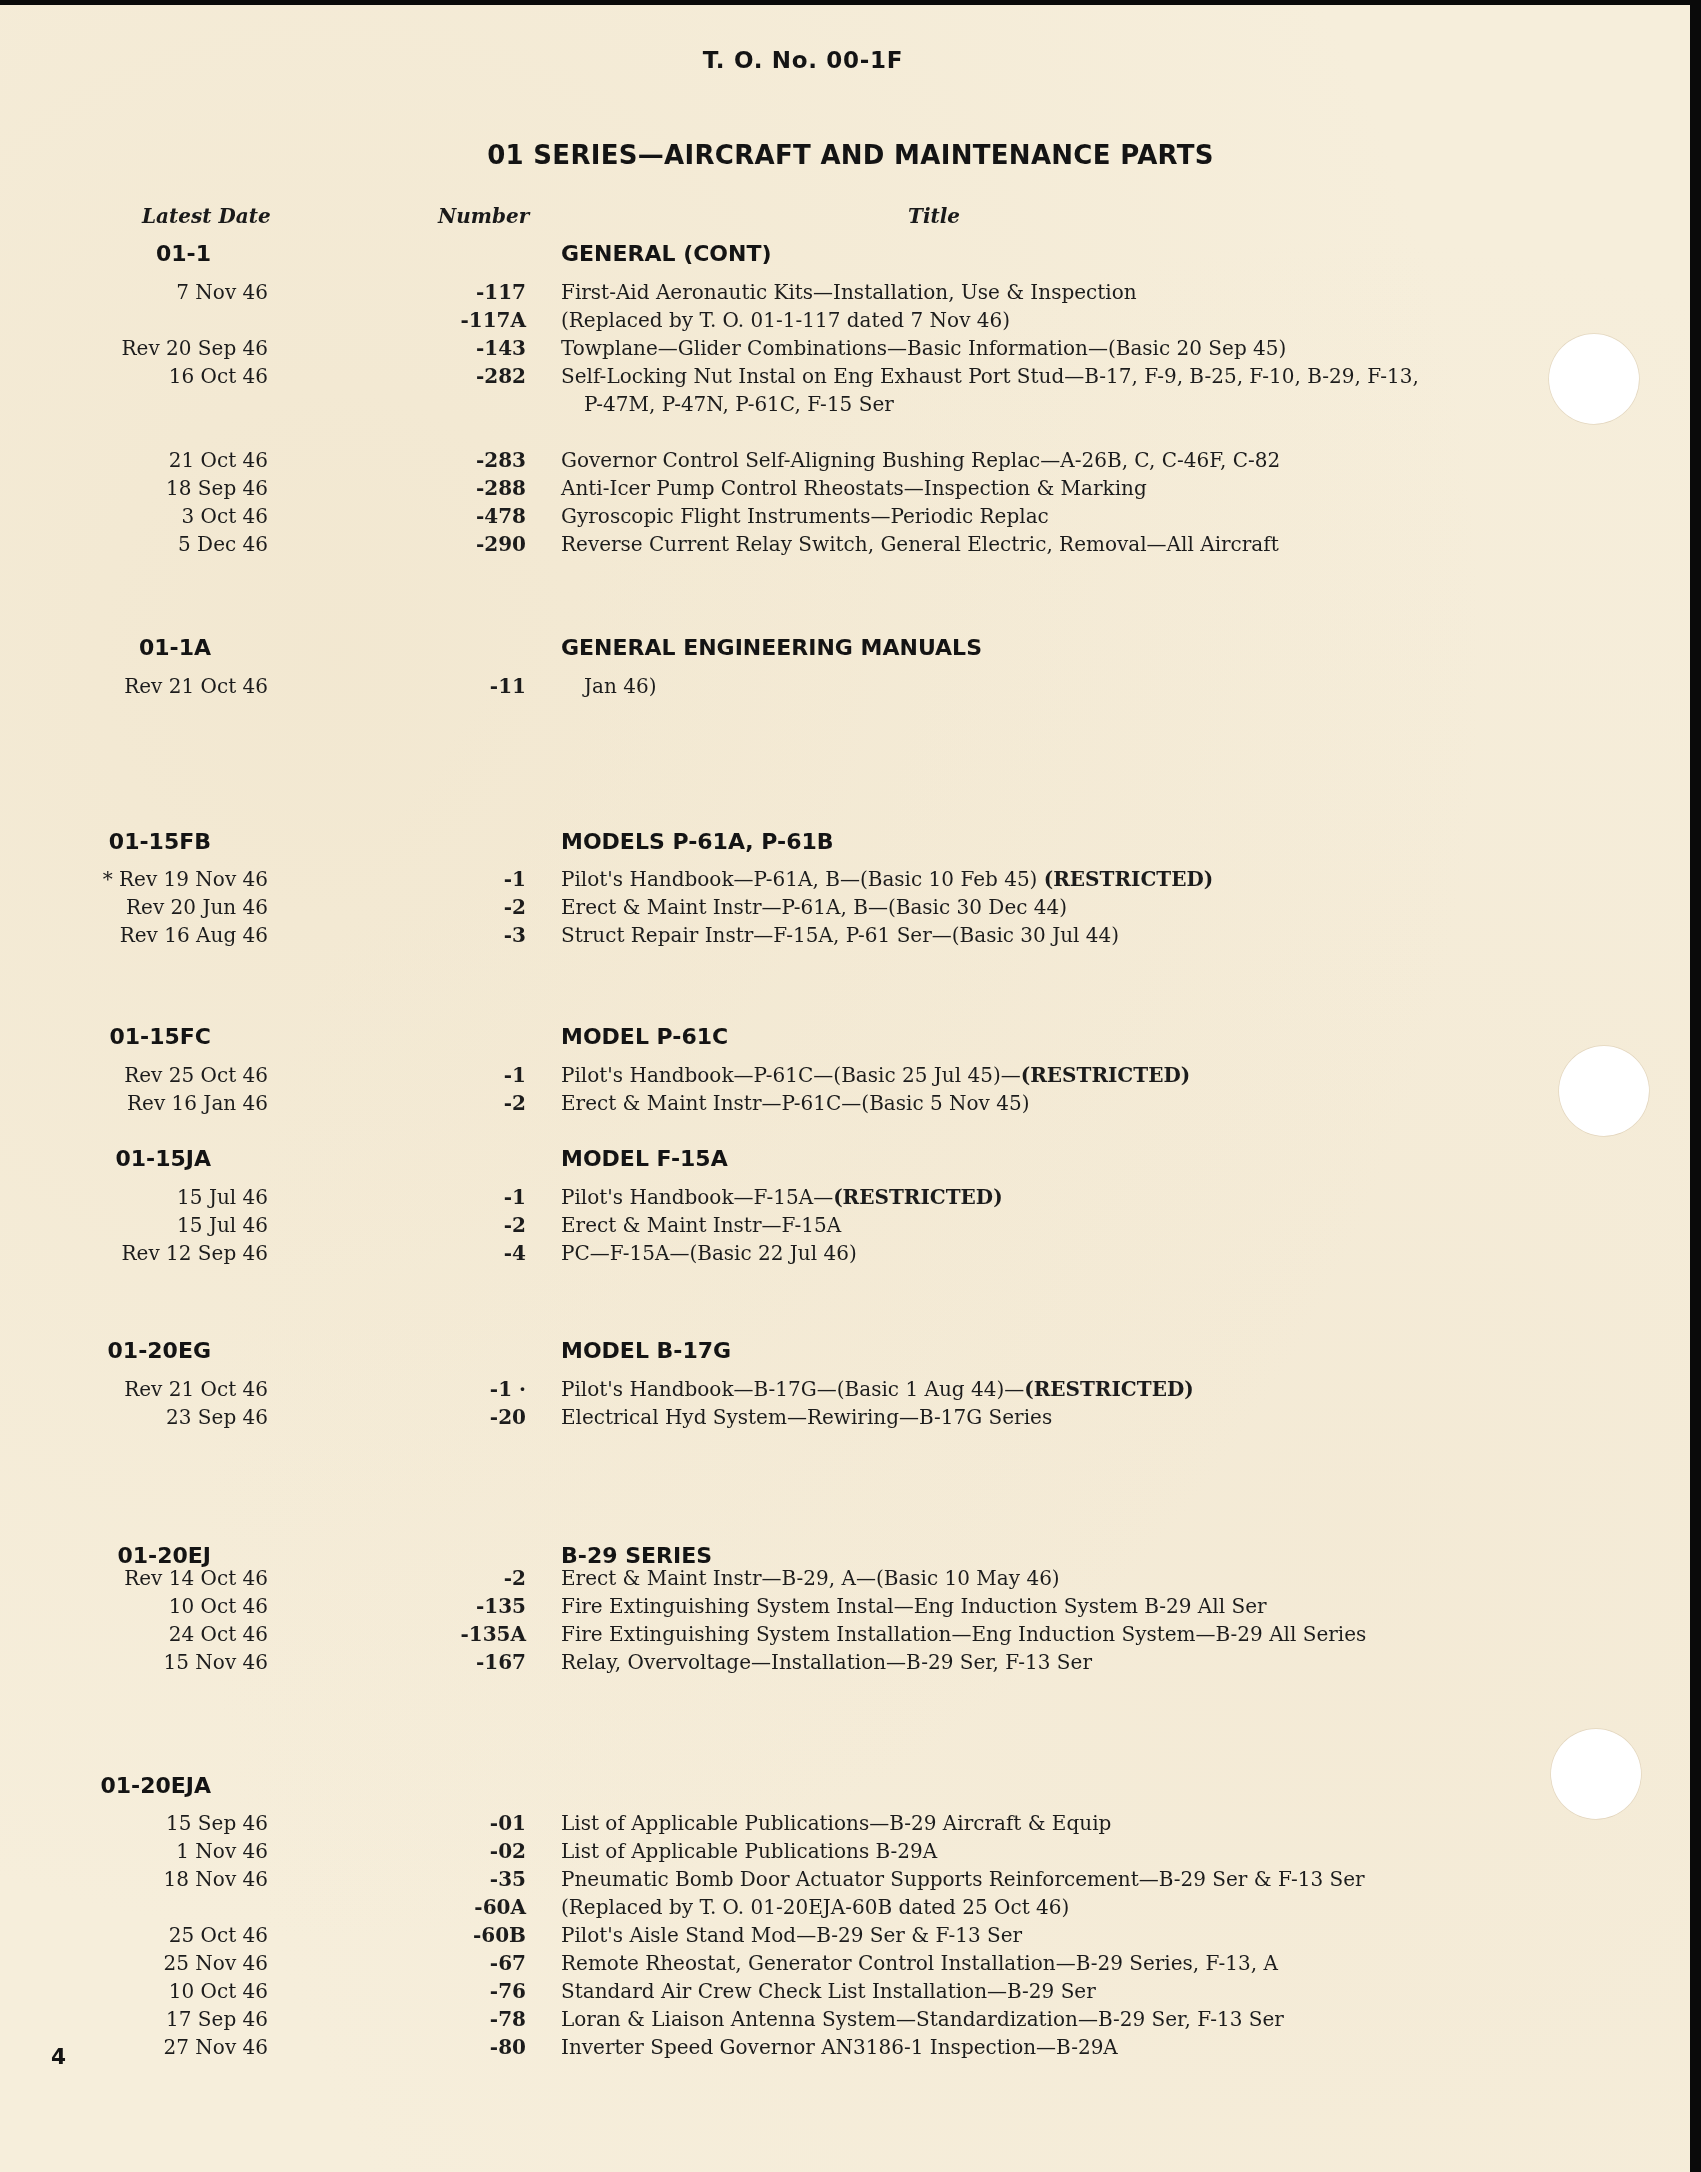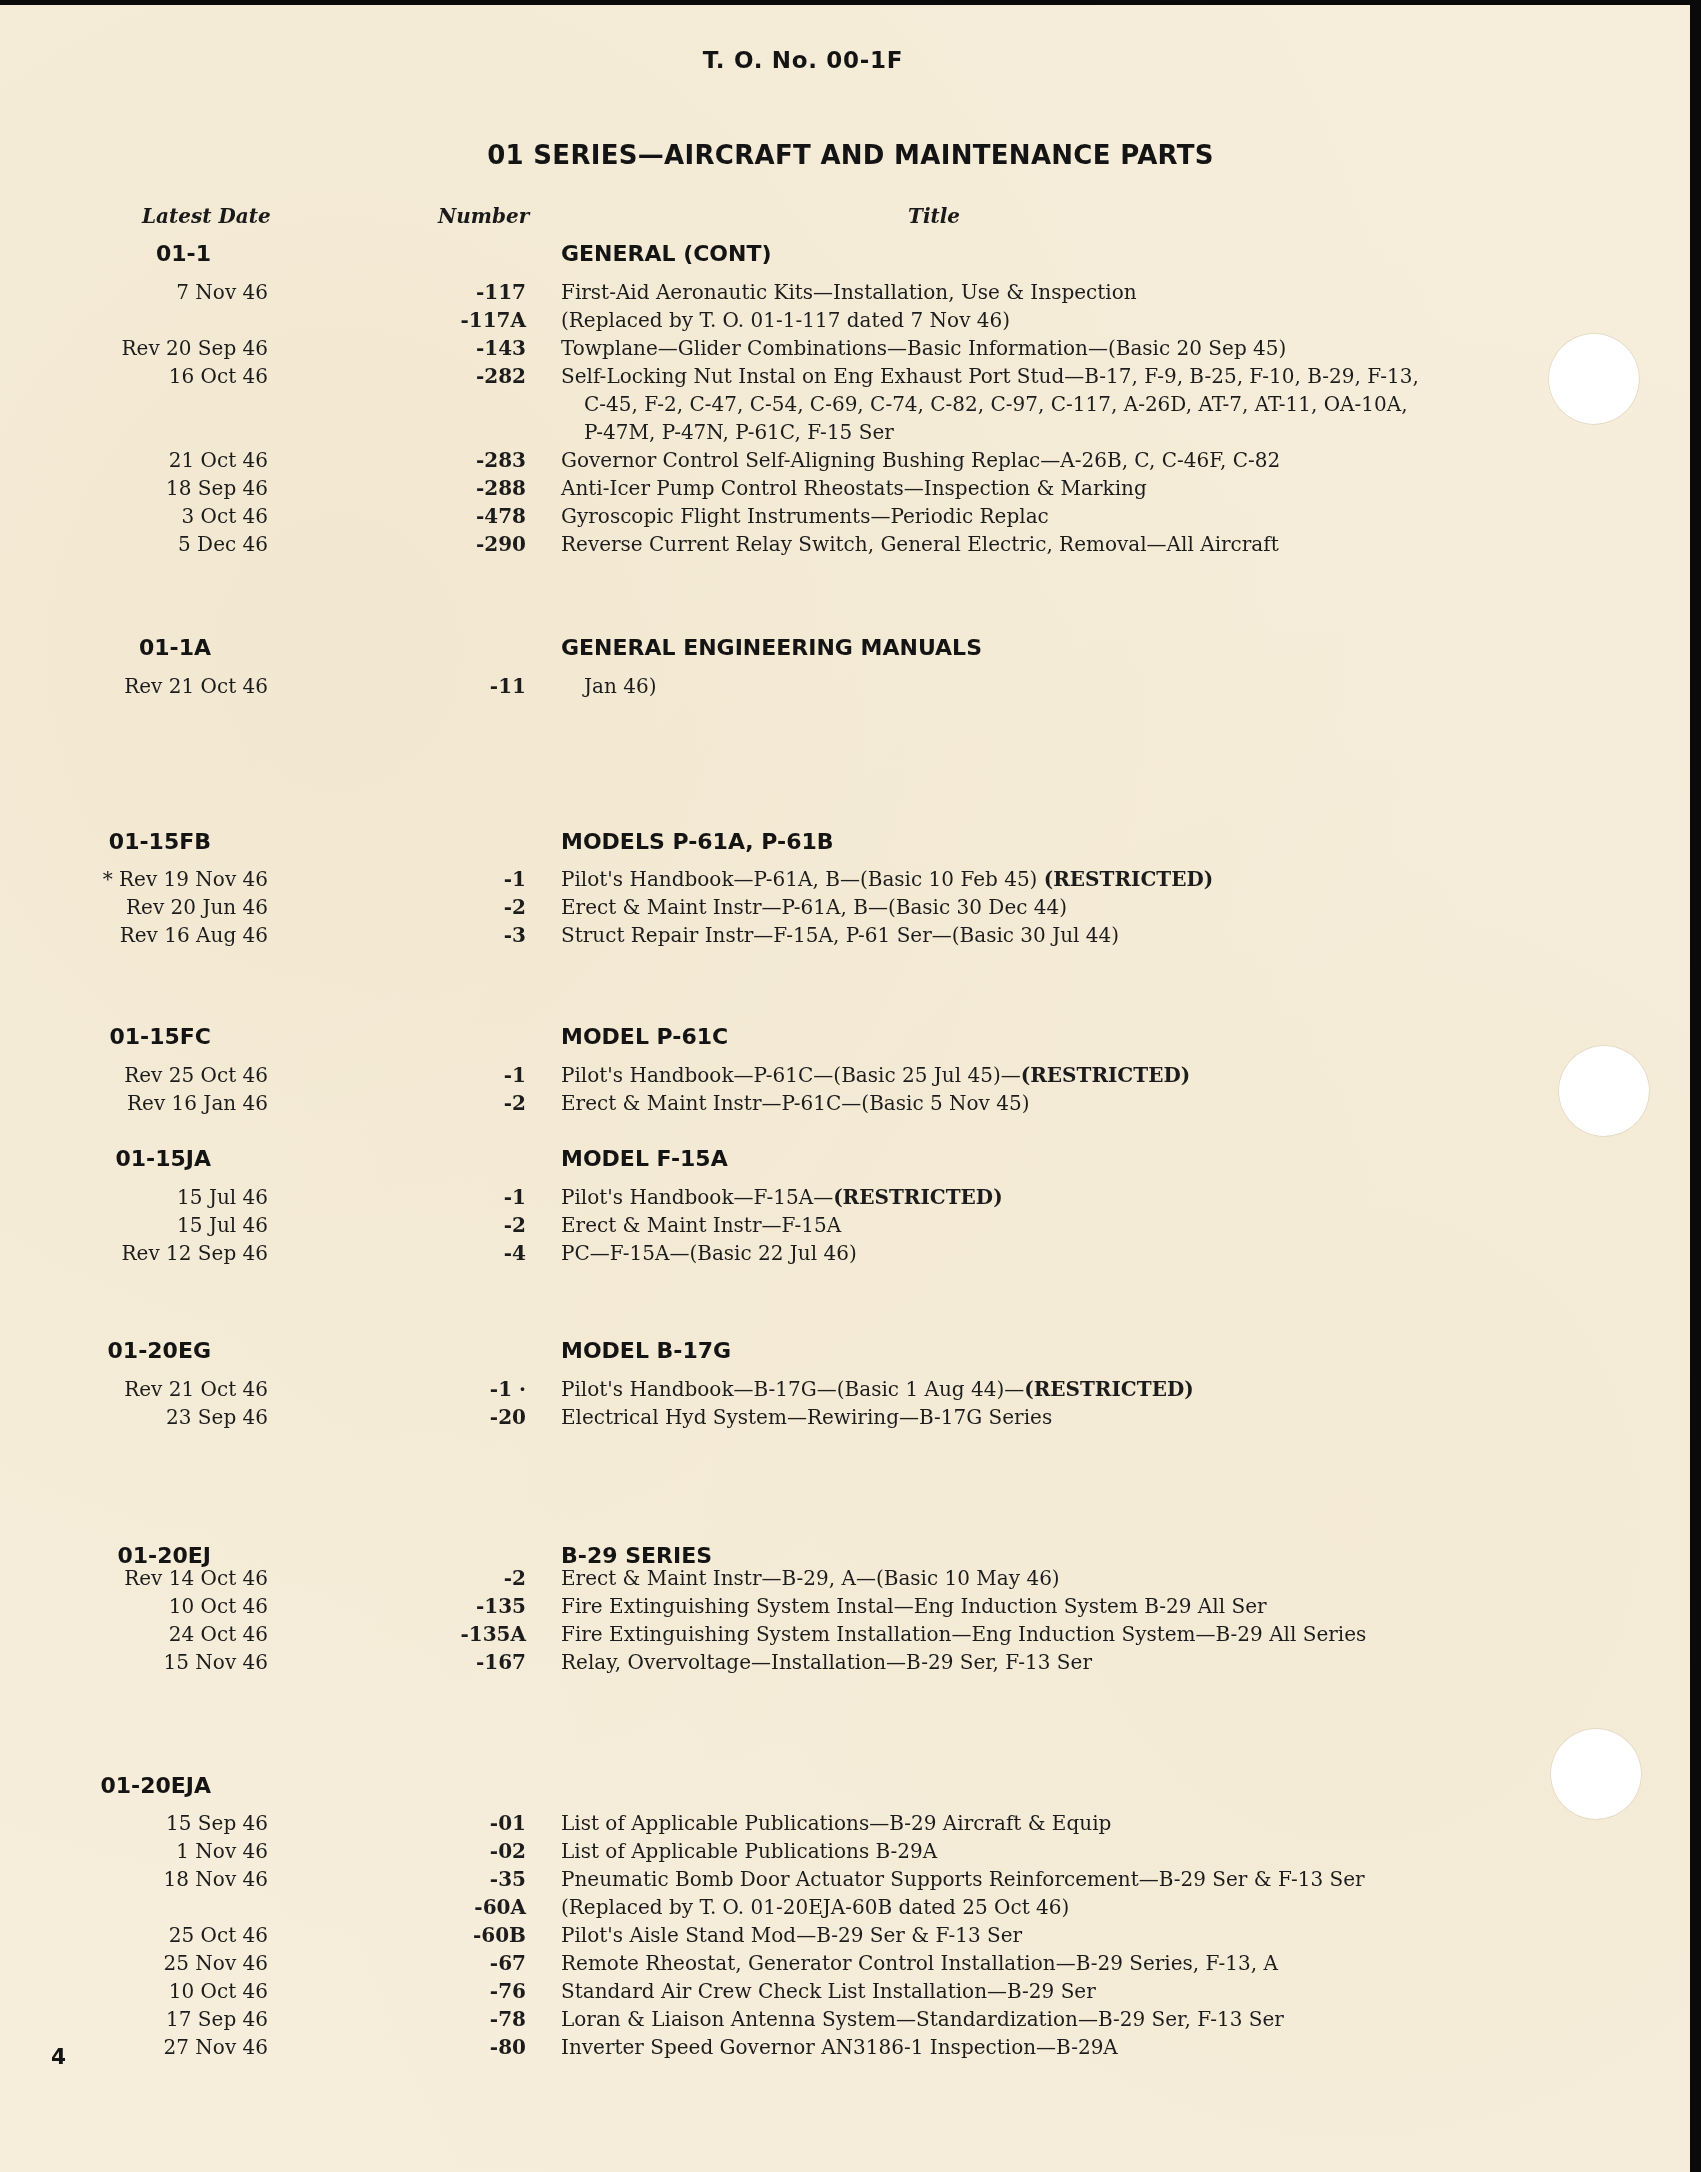--- a/index.html
+++ b/index.html
@@ -96,21 +96,20 @@
       <span class="num">-143</span>
       <span class="title">
         <span class="line"><span>Towplane—Glider Combinations—Basic Information—(Basic 20 Sep 45)</span></span>
       </span>
     </div>
     <div class="row" style="top: 362px;">
       <span class="date">16 Oct 46</span>
       <span class="num">-282</span>
       <span class="title">
         <span class="line"><span>Self-Locking Nut Instal on Eng Exhaust Port Stud—B-17, F-9, B-25, F-10, B-29, F-13,</span></span>
-        <span class="line cont"><span>C-45, F-2, C-47, C-54, C-69, C-74, C-82, C-97, C-117, A-26D, AT-7, AT-11, OA-10A,</span></span>
         <span class="line cont"><span>P-47M, P-47N, P-61C, F-15 Ser</span></span>
       </span>
     </div>
     <div class="row" style="top: 446px;">
       <span class="date">21 Oct 46</span>
       <span class="num">-283</span>
       <span class="title">
         <span class="line"><span>Governor Control Self-Aligning Bushing Replac—A-26B, C, C-46F, C-82</span></span>
       </span>
     </div>

